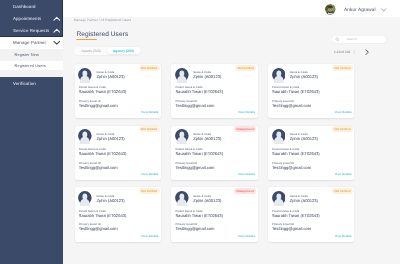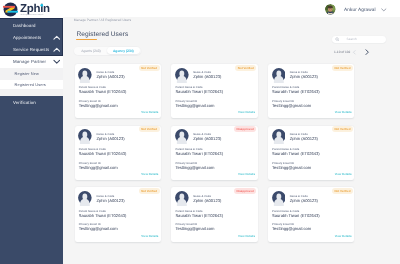--- a/index.html
+++ b/index.html
@@ -62,37 +62,20 @@
   .row2{position:absolute;left:4.2px;top:23.2px;}
   .row3{position:absolute;left:4.2px;top:37.1px;}
   .view{position:absolute;left:66.8px;top:47.5px;font-size:2.9px;color:#50c6d3;font-weight:bold;line-height:1;letter-spacing:0.02px;}
 </style>
 </head>
 <body>
 
 <div class="app">
 
   <div class="sidebar">
-    <div class="logo-wrap">
-      <svg class="logo-mark" viewBox="0 0 40 40">
-        <circle cx="20" cy="20" r="18.5" fill="#1f2b4d"></circle>
-        <g>
-          <path d="M30.5 12.5 L30.5 17.2 L12.8 28.2 L6.5 28.2 L6.5 23.6 L24 12.5 Z" fill="#f5c518"></path>
-          <rect x="-1" y="10.3" width="33" height="5" fill="#f1574e" opacity="0.97"></rect>
-          <rect x="12" y="23.4" width="29" height="5" fill="#17c3e8"></rect>
-        </g>
-      </svg>
-      <div class="logo-text">
-        <svg class="logo-word-svg" width="31" height="13" viewBox="0 0 62 26">
-          <text class="lw" x="0" y="17.5">Zphin</text>
-          <circle cx="43.5" cy="4.7" r="2.6" fill="#17c3e8"></circle>
-        </svg>
-        <span class="logo-tag">making insurance simple</span>
-      </div>
-    </div>
     <div class="nav">
         <div class="nav-top-block"></div>
         <div class="sb-item">
           <span>Dashboard</span>
         </div>
         <div class="sb-item">
           <span>Appointments</span>
           <span class="chev">
             <svg width="7.5" height="7.5" viewBox="0 0 16 16" style="display:block">
               <polyline points="2,11 8,5 14,11" fill="none" stroke="#eef1f6" stroke-width="2.3" stroke-linecap="round" stroke-linejoin="round"></polyline>

